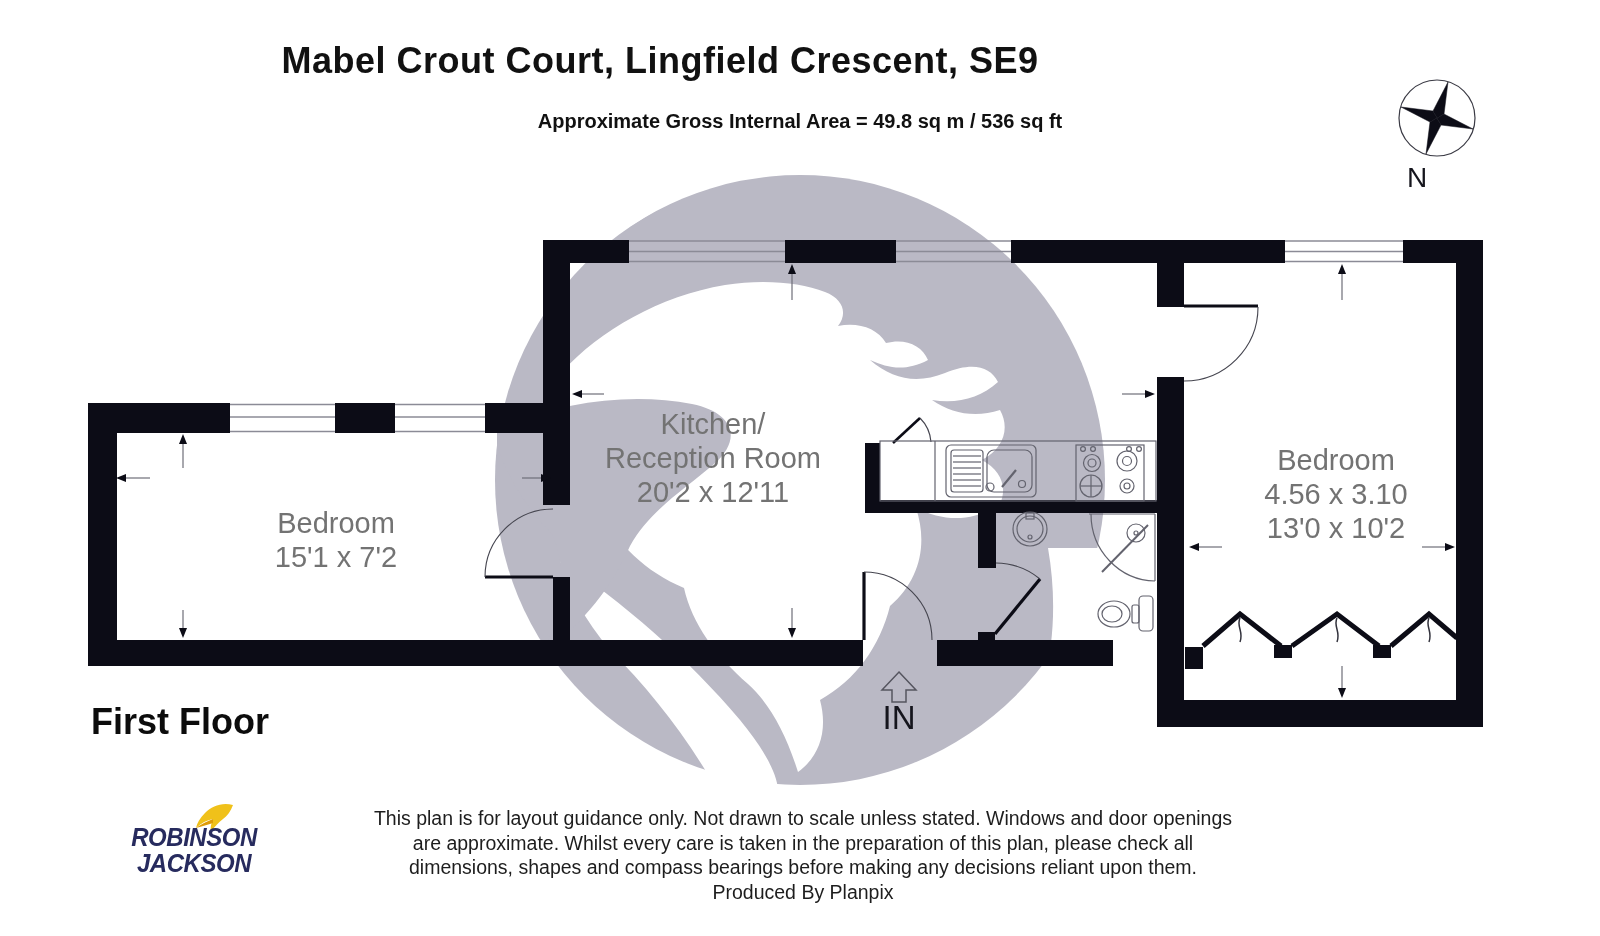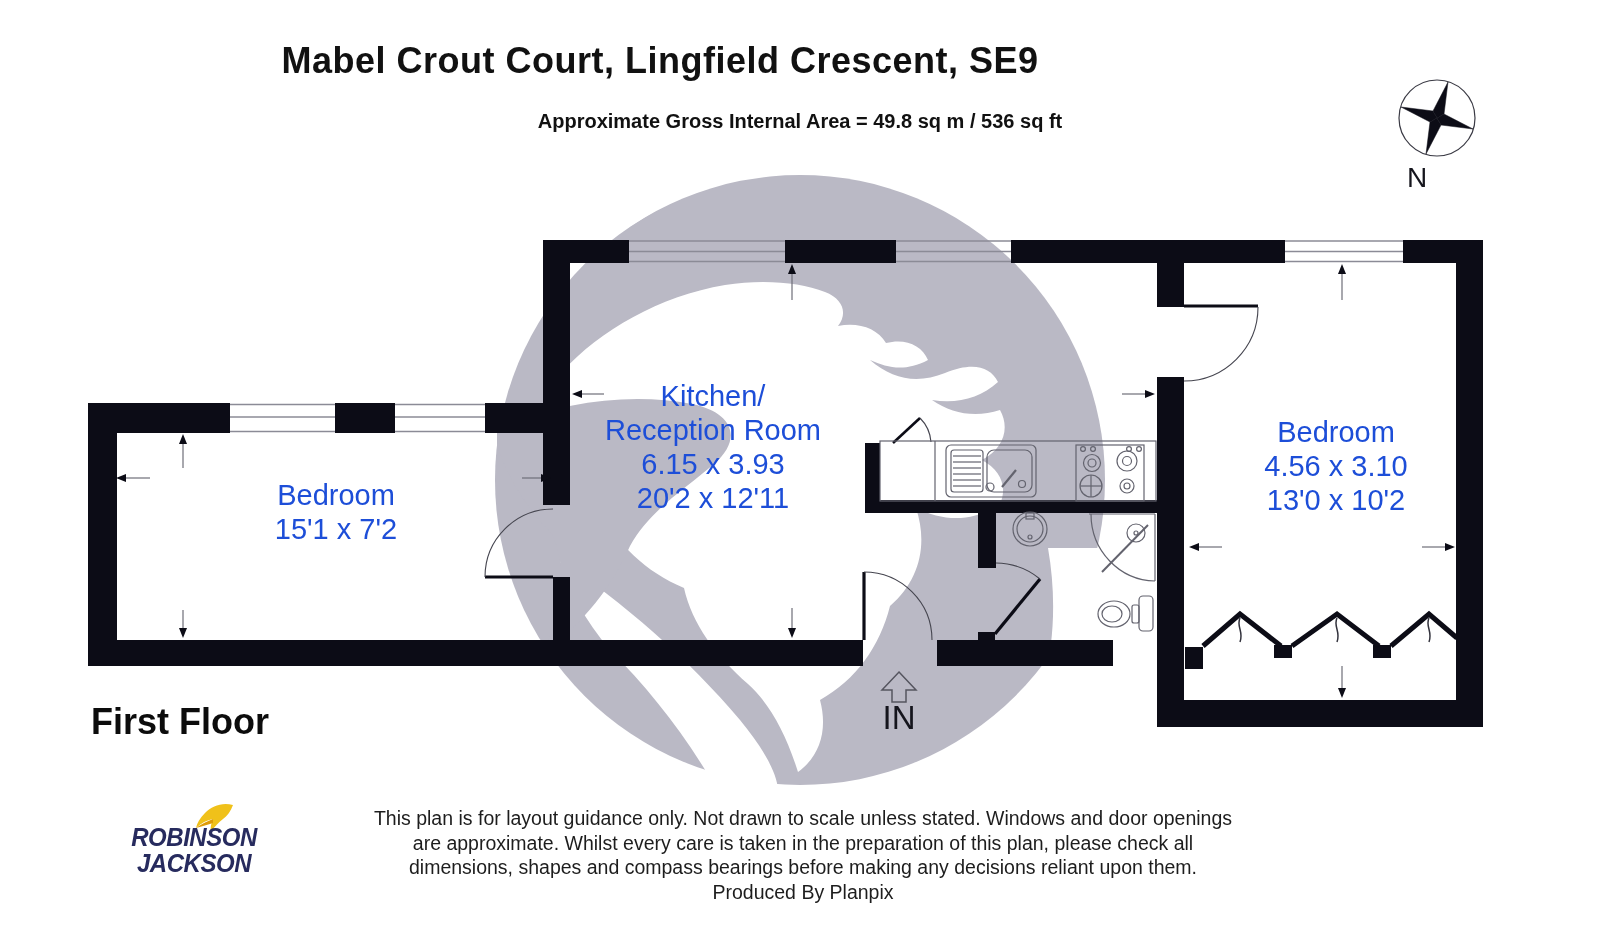--- a/index.html
+++ b/index.html
@@ -3,21 +3,21 @@
 <meta charset="utf-8">
 <style>
   html,body{margin:0;padding:0;background:#ffffff;}
   .page{position:relative;width:1600px;height:936px;background:#fff;overflow:hidden;
         font-family:"Liberation Sans", sans-serif;color:#111;}
   .abs{position:absolute;}
   .center{text-align:center;}
   #plan-svg{position:absolute;left:0;top:0;width:1600px;height:936px;}
   .title{left:0;top:40px;width:1320px;font-size:36px;font-weight:bold;letter-spacing:.5px;}
   .subtitle{left:0;top:110px;width:1600px;font-size:20px;font-weight:bold;}
-  .room-label{font-size:29px;line-height:34px;color:#1d4ed8;}
+  .room-label{font-size:29px;line-height:34px;color:#737373;margin-top:28px;}
   .rl-left{left:176px;top:478px;width:320px;}
   .rl-kitchen{left:533px;top:379px;width:360px;}
   .rl-right{left:1176px;top:415px;width:320px;}
   .in-label{left:869px;top:699px;width:60px;font-size:33px;color:#15151d;}
   .n-label{left:1397px;top:162px;width:40px;font-size:28px;color:#15151d;}
   .floor-label{left:91px;top:701px;font-size:36px;font-weight:bold;color:#0c0c0c;}
   .disclaimer{left:3px;top:806px;width:1600px;font-size:19.5px;line-height:24.5px;color:#1d1d1d;}
   .logo-text{left:118px;width:152px;text-align:center;font-size:25px;font-weight:bold;
              font-style:italic;color:#272b5e;transform:scaleX(.96);letter-spacing:-.5px;}
   .logo-1{top:823px;}
@@ -235,21 +235,20 @@
 <div class="abs center n-label">N</div>
 
 <div class="abs center room-label rl-left">
   <div>Bedroom</div>
   <div>15'1 x 7'2</div>
 </div>
 
 <div class="abs center room-label rl-kitchen">
   <div>Kitchen/</div>
   <div>Reception Room</div>
-  <div>6.15 x 3.93</div>
   <div>20'2 x 12'11</div>
 </div>
 
 <div class="abs center room-label rl-right">
   <div>Bedroom</div>
   <div>4.56 x 3.10</div>
   <div>13'0 x 10'2</div>
 </div>
 
 <div class="abs center in-label">IN</div>

